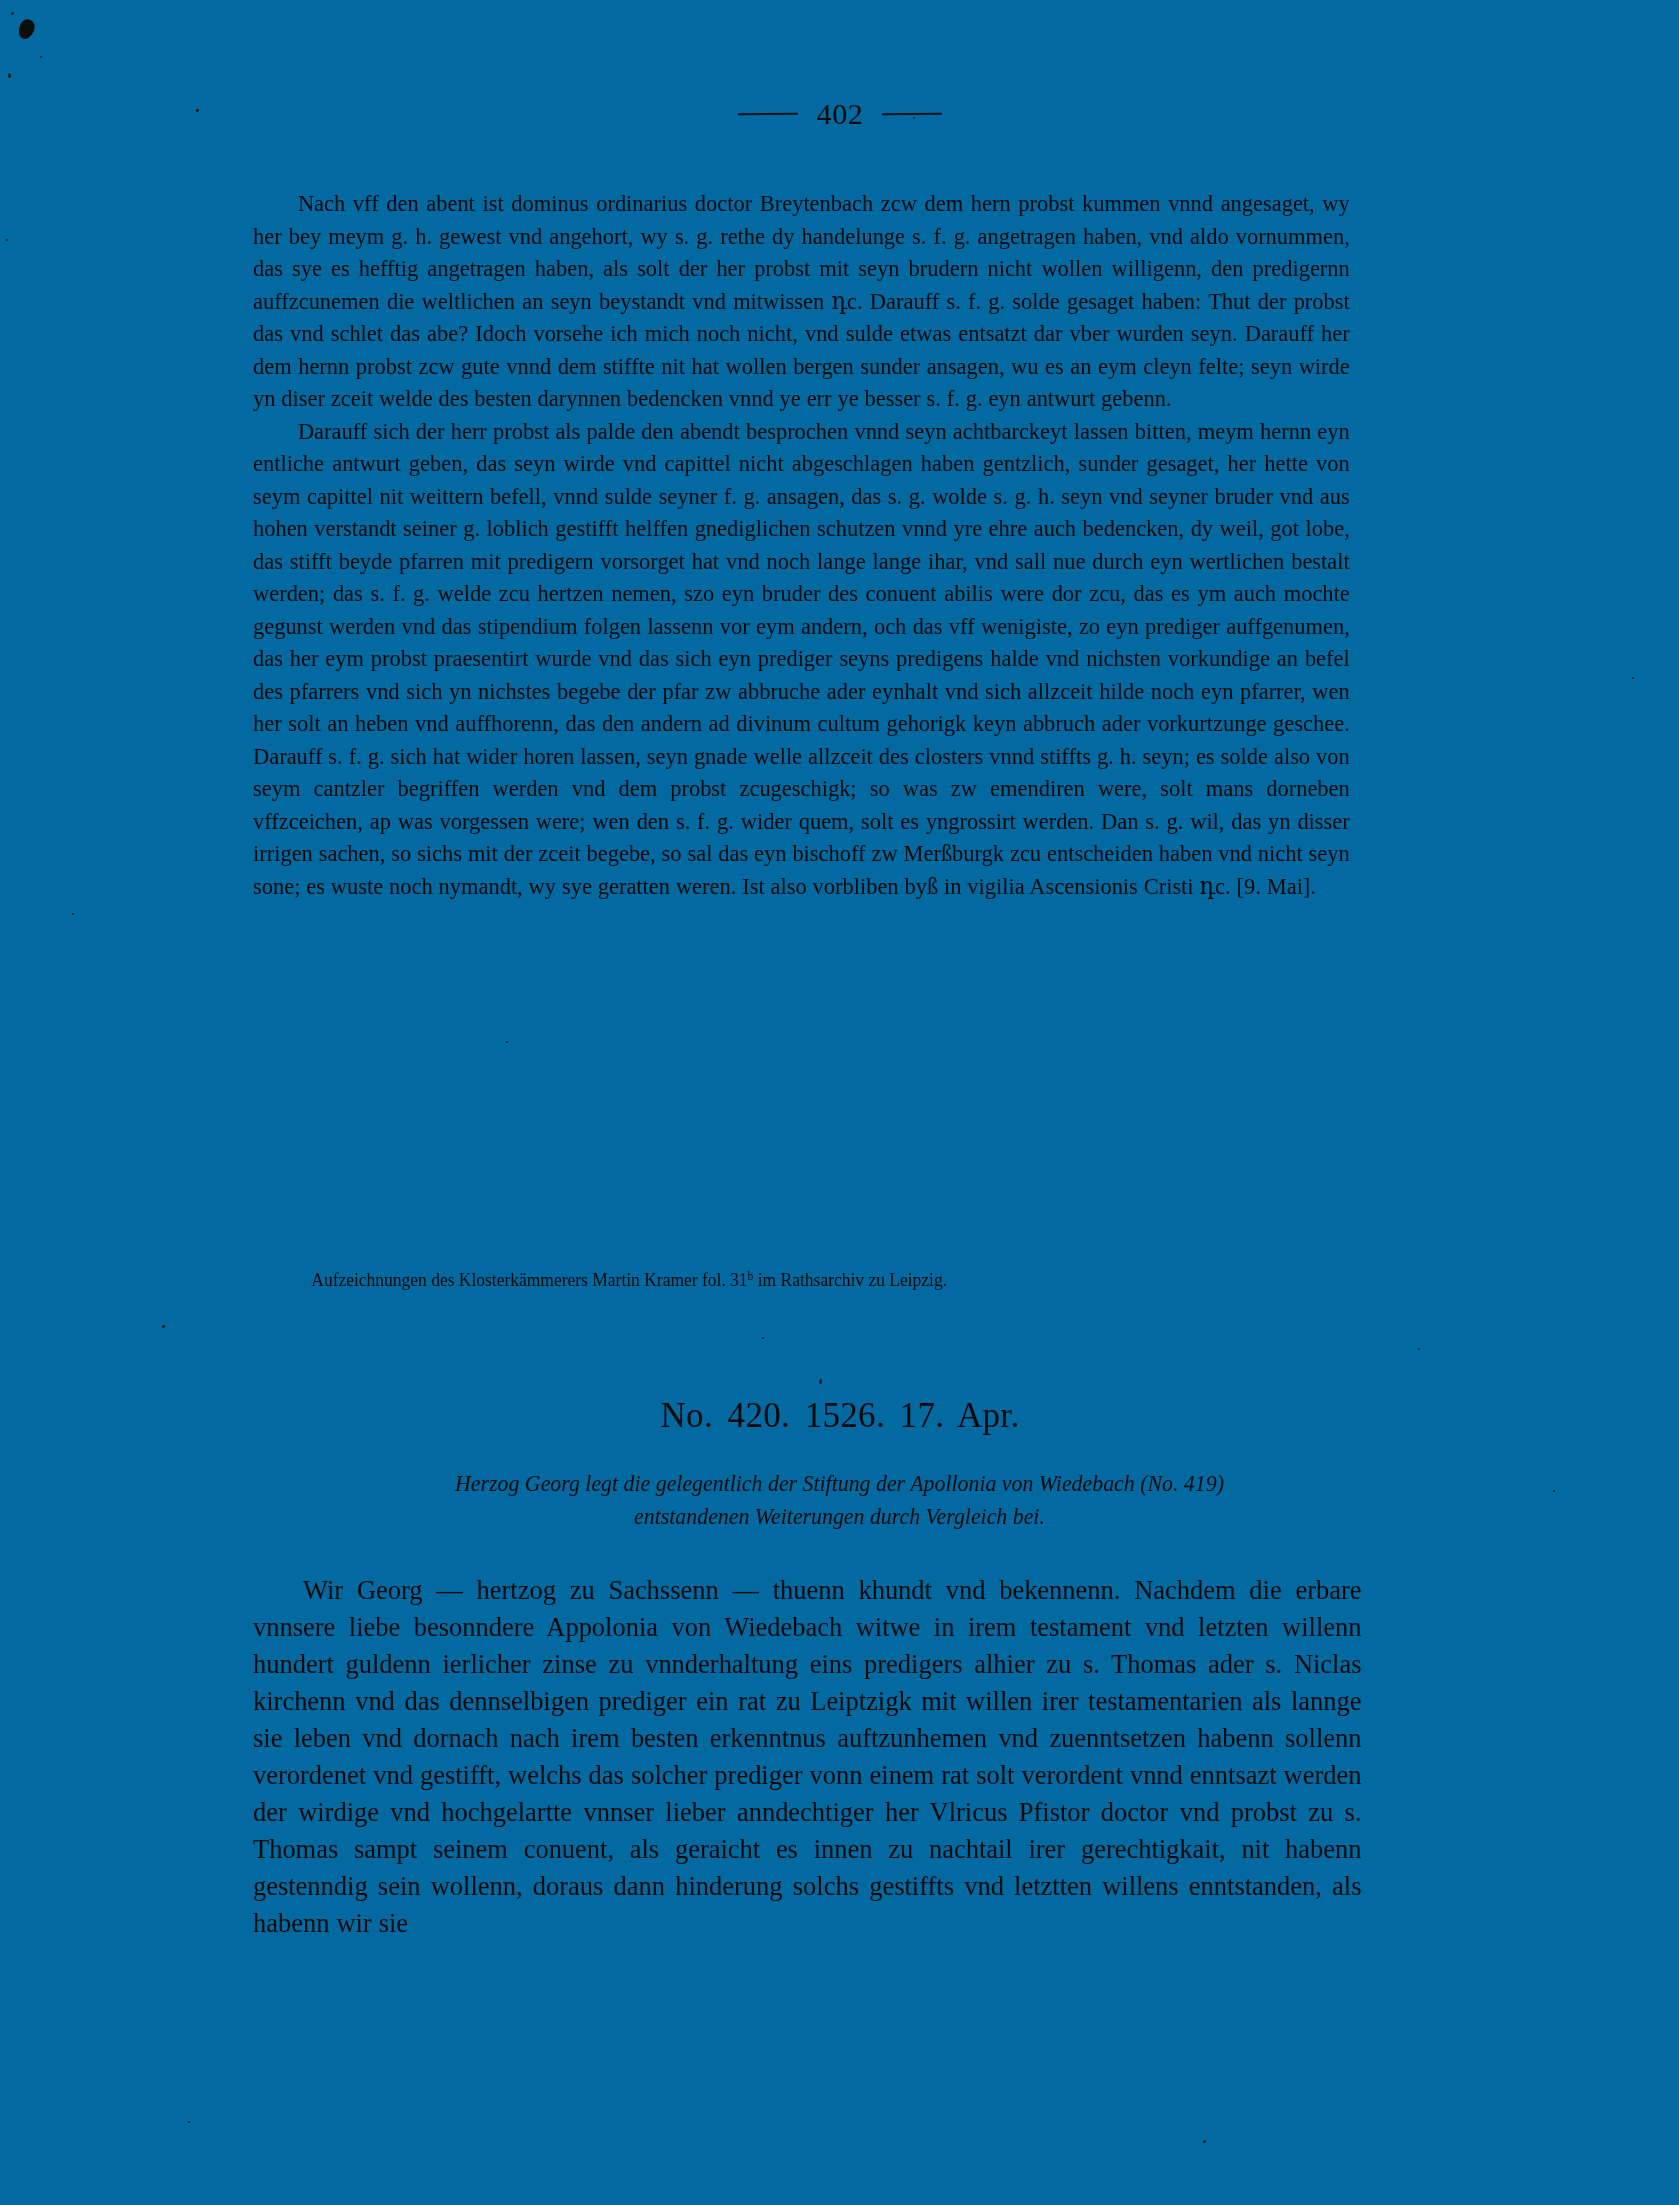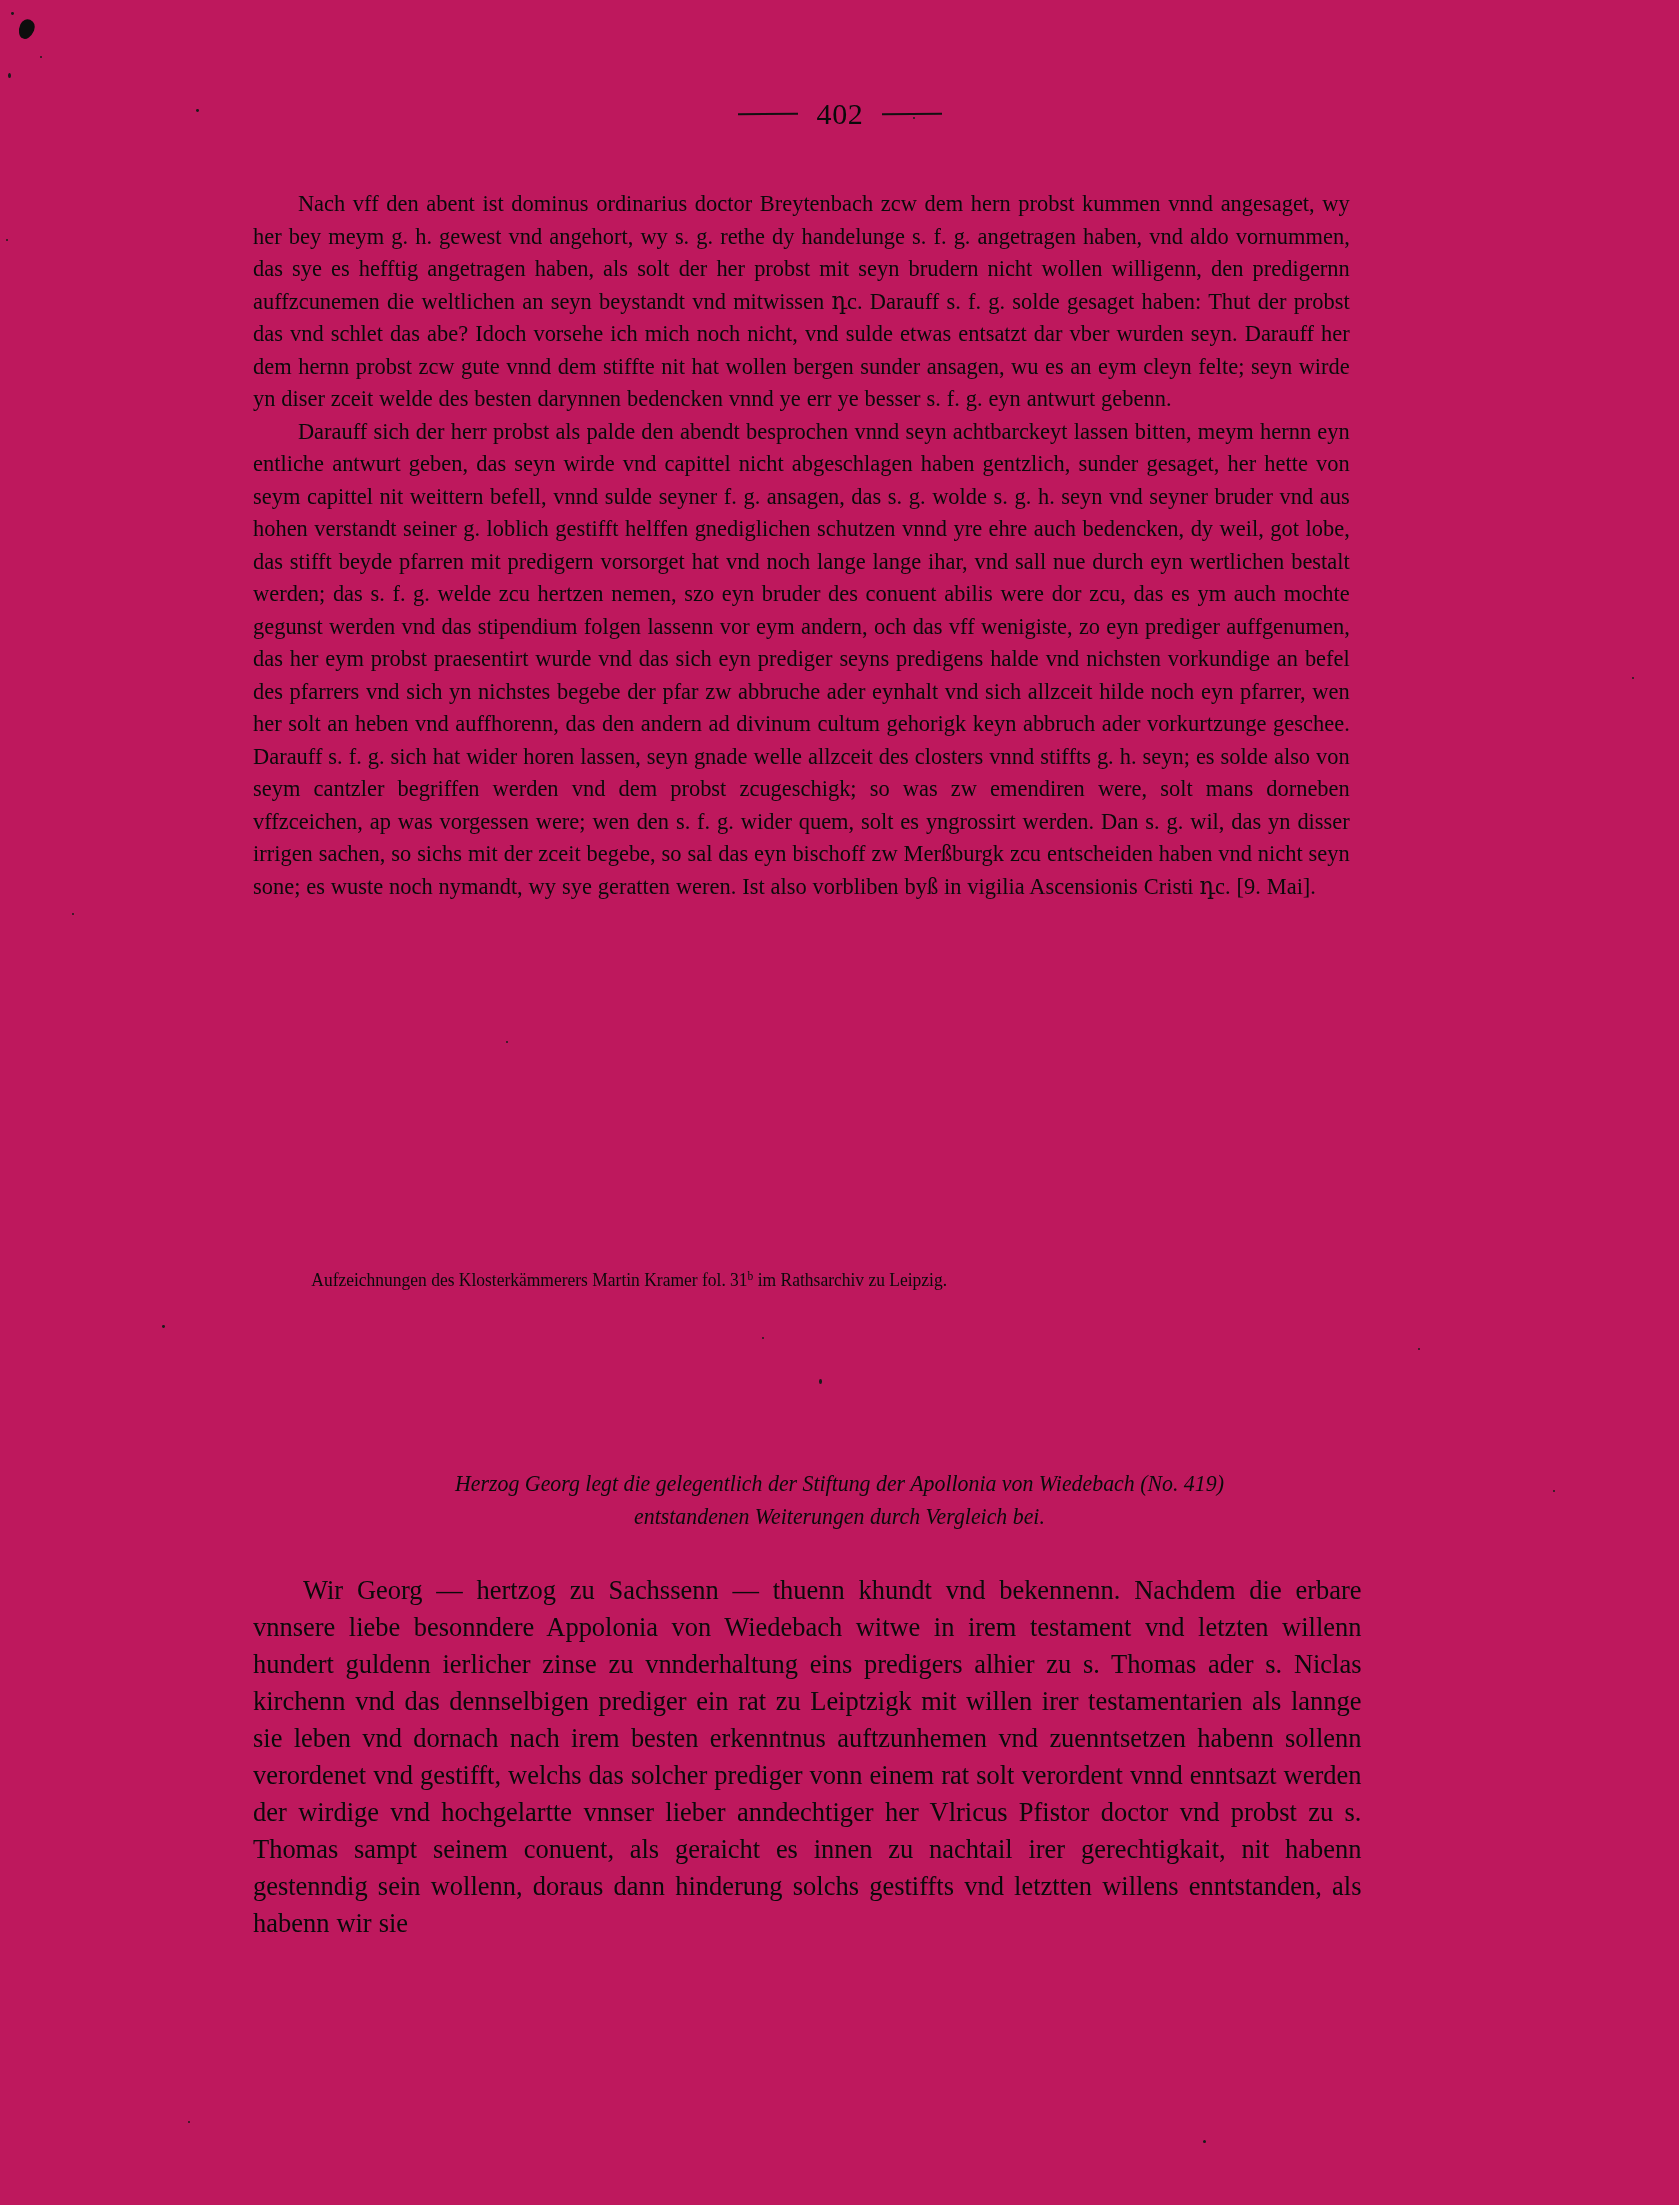--- a/index.html
+++ b/index.html
@@ -4,21 +4,21 @@
 <style>
   html, body {
     margin: 0;
     padding: 0;
     background: #ffffff;
   }
   .page {
     position: relative;
     width: 1680px;
     height: 2205px;
-    background: #be185d;
+    background: #0369a1;
     overflow: hidden;
     font-family: "Liberation Serif", "DejaVu Serif", serif;
     color: #0a0a0a;
     -webkit-font-smoothing: none;
   }
 
   
   .runhead {
     position: absolute;
     top: 99px;
@@ -172,20 +172,21 @@
 
   <div class="textblock body-sm" style="top:187px;">
     <p>Nach vff den abent ist dominus ordinarius doctor Breytenbach zcw dem hern probst kummen vnnd angesaget, wy her bey meym g. h. gewest vnd angehort, wy s. g. rethe dy handelunge s. f. g. angetragen haben, vnd aldo vornummen, das sye es hefftig angetragen haben, als solt der her probst mit seyn brudern nicht wollen willigenn, den predigernn auffzcunemen die weltlichen an seyn beystandt vnd mitwissen դc. Darauff s. f. g. solde gesaget haben: Thut der probst das vnd schlet das abe? Idoch vorsehe ich mich noch nicht, vnd sulde etwas entsatzt dar vber wurden seyn. Darauff her dem hernn probst zcw gute vnnd dem stiffte nit hat wollen bergen sunder ansagen, wu es an eym cleyn felte; seyn wirde yn diser zceit welde des besten darynnen bedencken vnnd ye err ye besser s. f. g. eyn antwurt gebenn.</p>
     <p>Darauff sich der herr probst als palde den abendt besprochen vnnd seyn achtbarckeyt lassen bitten, meym hernn eyn entliche antwurt geben, das seyn wirde vnd capittel nicht abgeschlagen haben gentzlich, sunder gesaget, her hette von seym capittel nit weittern befell, vnnd sulde seyner f. g. ansagen, das s. g. wolde s. g. h. seyn vnd seyner bruder vnd aus hohen verstandt seiner g. loblich gestifft helffen gnediglichen schutzen vnnd yre ehre auch bedencken, dy weil, got lobe, das stifft beyde pfarren mit predigern vorsorget hat vnd noch lange lange ihar, vnd sall nue durch eyn wertlichen bestalt werden; das s. f. g. welde zcu hertzen nemen, szo eyn bruder des conuent abilis were dor zcu, das es ym auch mochte gegunst werden vnd das stipendium folgen lassenn vor eym andern, och das vff wenigiste, zo eyn prediger auffgenumen, das her eym probst praesentirt wurde vnd das sich eyn prediger seyns predigens halde vnd nichsten vorkundige an befel des pfarrers vnd sich yn nichstes begebe der pfar zw abbruche ader eynhalt vnd sich allzceit hilde noch eyn pfarrer, wen her solt an heben vnd auffhorenn, das den andern ad divinum cultum gehorigk keyn abbruch ader vorkurtzunge geschee. Darauff s. f. g. sich hat wider horen lassen, seyn gnade welle allzceit des closters vnnd stiffts g. h. seyn; es solde also von seym cantzler begriffen werden vnd dem probst zcugeschigk; so was zw emendiren were, solt mans dorneben vffzceichen, ap was vorgessen were; wen den s. f. g. wider quem, solt es yngrossirt werden. Dan s. g. wil, das yn disser irrigen sachen, so sichs mit der zceit begebe, so sal das eyn bischoff zw Merßburgk zcu entscheiden haben vnd nicht seyn sone; es wuste noch nymandt, wy sye geratten weren. Ist also vorbliben byß in vigilia Ascensionis Cristi դc. [9. Mai].</p>
   </div>
 
   <div class="textblock srcnote" style="top:1268px;">
     <span>Aufzeichnungen des Klosterkämmerers Martin Kramer fol. 31</span><sup>b</sup><span> im Rathsarchiv zu Leipzig.</span>
   </div>
 
+  <div class="dochead" style="top:1397px;">No. 420.   1526.   17. Apr.</div>
 
   <div class="regest" style="top:1467px;">
     <span class="l">Herzog Georg legt die gelegentlich der Stiftung der Apollonia von Wiedebach (No. 419)</span>
     <span class="l">entstandenen Weiterungen durch Vergleich bei.</span>
   </div>
 
   <div class="textblock body-lg" style="top:1571px;">
     <p>Wir Georg — hertzog zu Sachssenn — thuenn khundt vnd bekennenn. Nachdem die erbare vnnsere liebe besonndere Appolonia von Wiedebach witwe in irem testament vnd letzten willenn hundert guldenn ierlicher zinse zu vnnderhaltung eins predigers alhier zu s. Thomas ader s. Niclas kirchenn vnd das dennselbigen prediger ein rat zu Leiptzigk mit willen irer testamentarien als lannge sie leben vnd dornach nach irem besten erkenntnus auftzunhemen vnd zuenntsetzen habenn sollenn verordenet vnd gestifft, welchs das solcher prediger vonn einem rat solt verordent vnnd enntsazt werden der wirdige vnd hochgelartte vnnser lieber anndechtiger her Vlricus Pfistor doctor vnd probst zu s. Thomas sampt seinem conuent, als geraicht es innen zu nachtail irer gerechtigkait, nit habenn gestenndig sein wollenn, doraus dann hinderung solchs gestiffts vnd letztten willens enntstanden, als habenn wir sie</p>
   </div>
 

